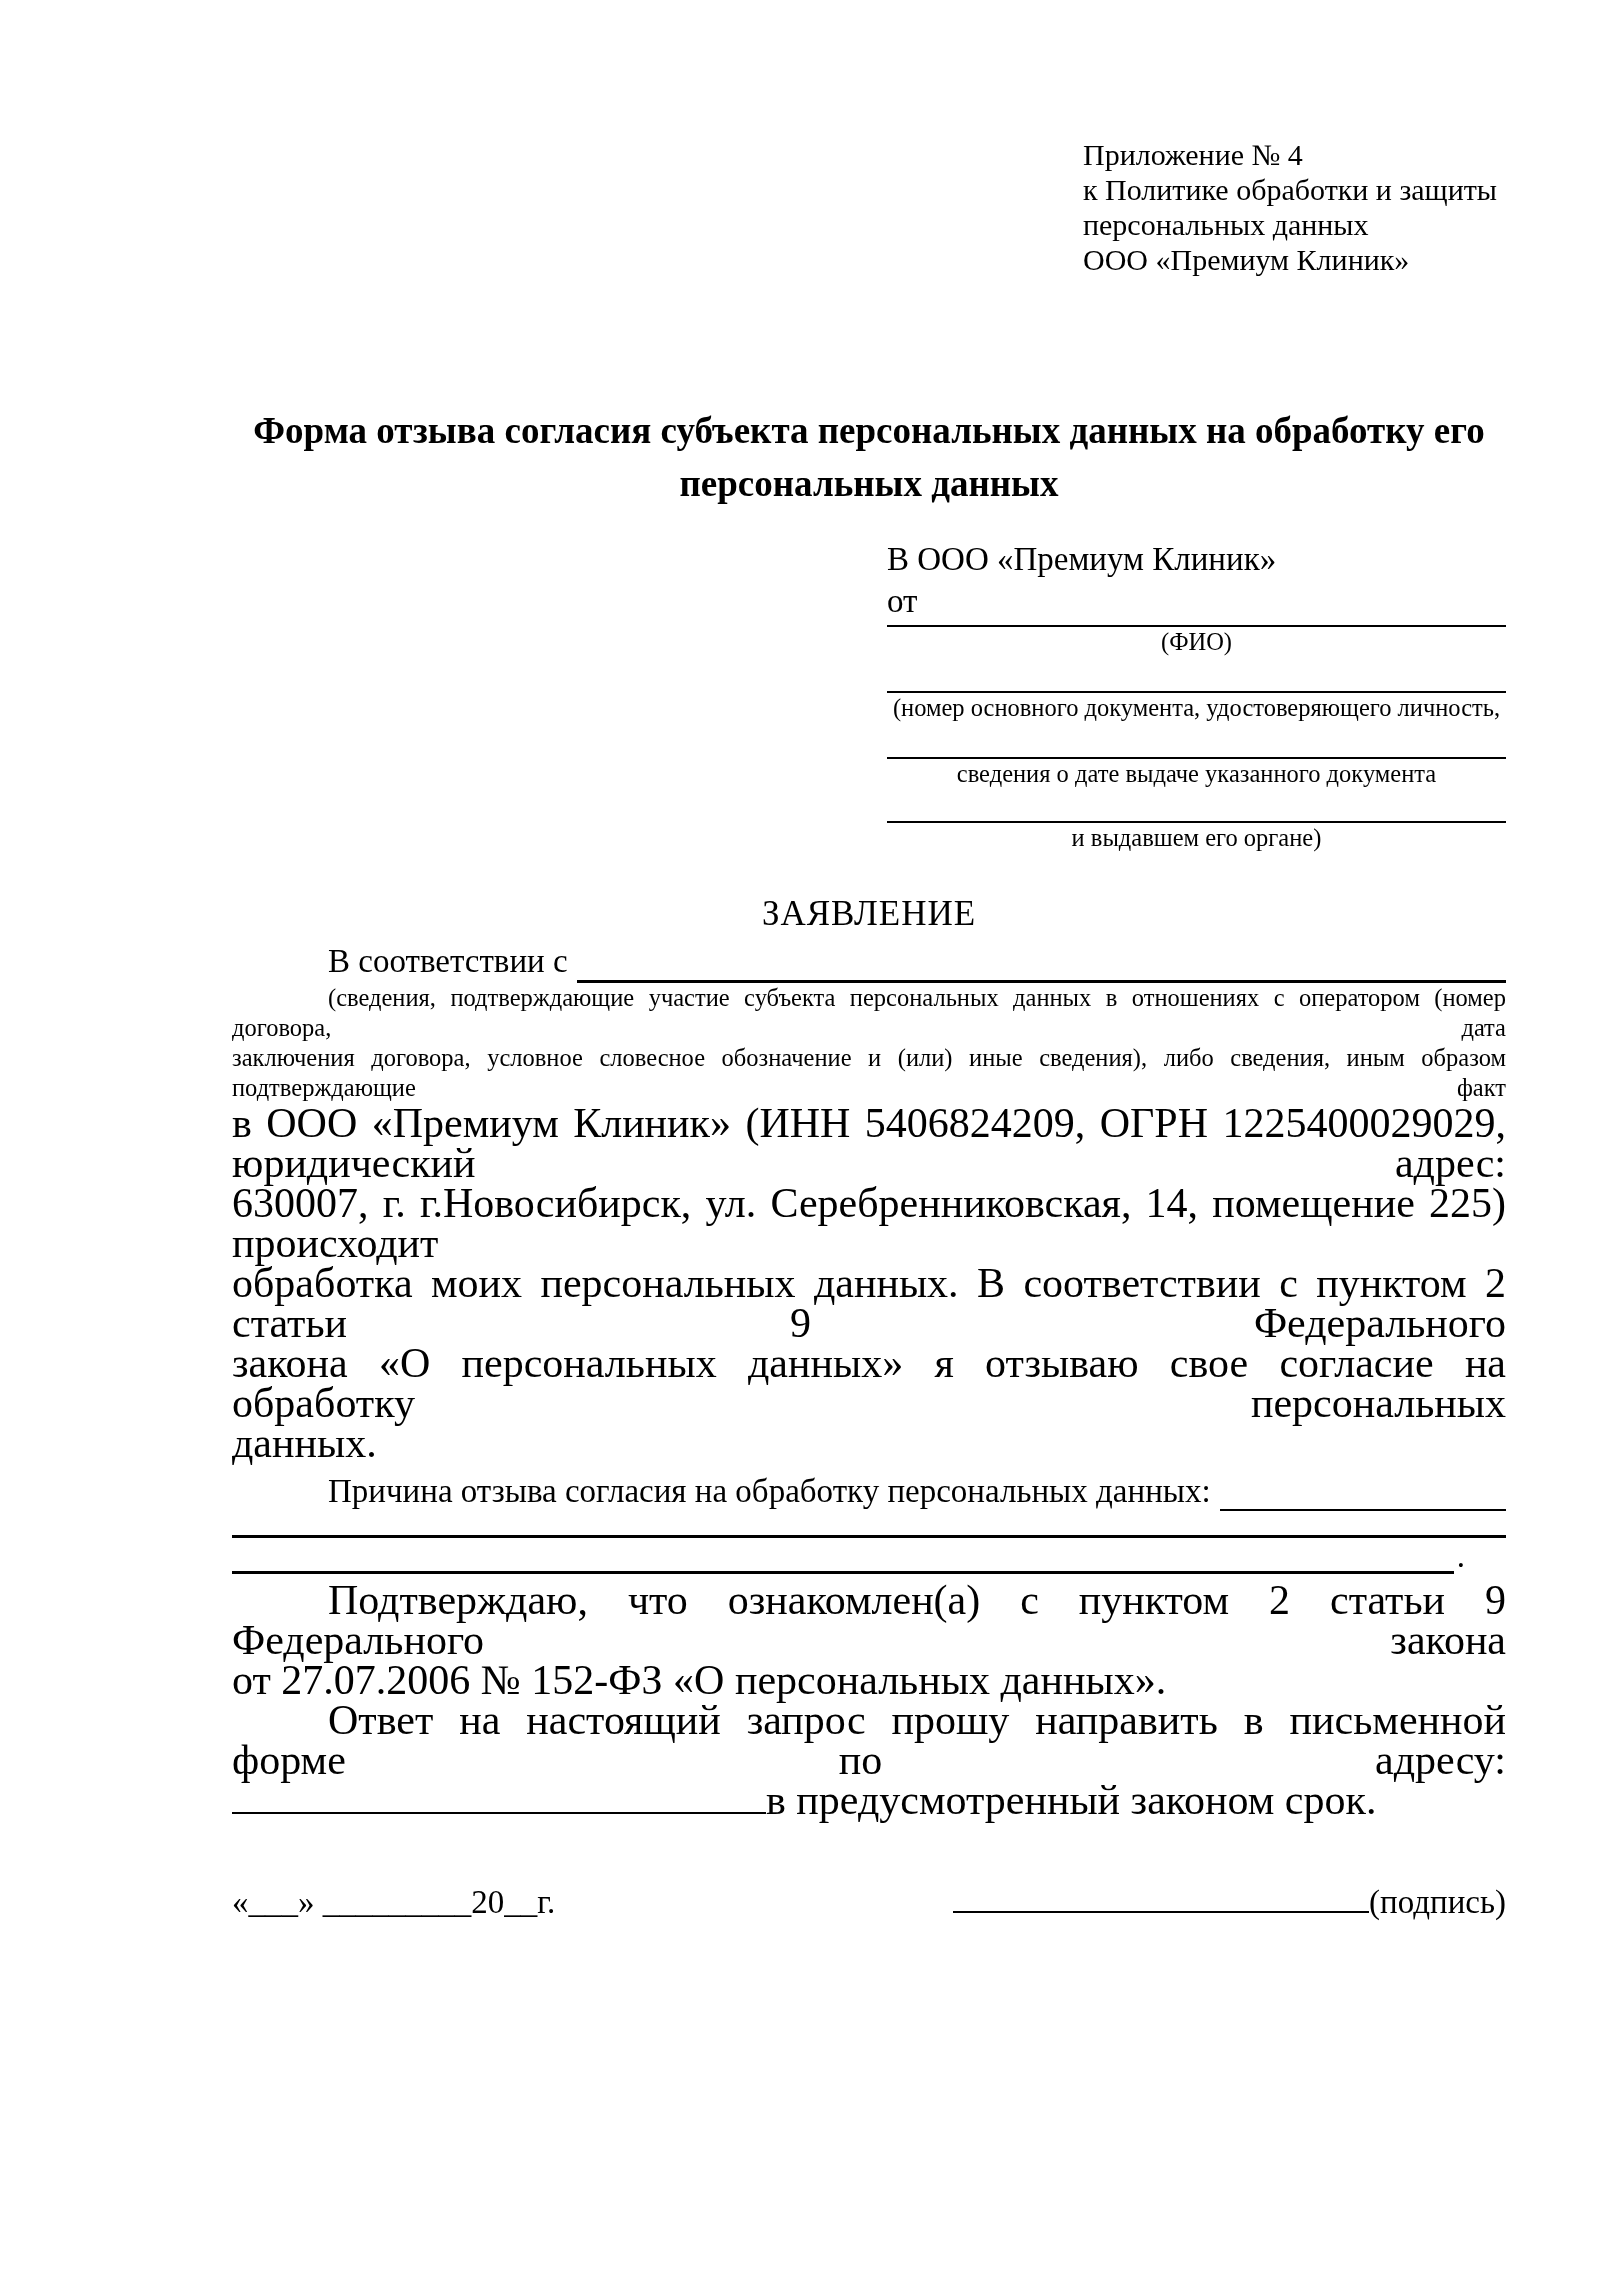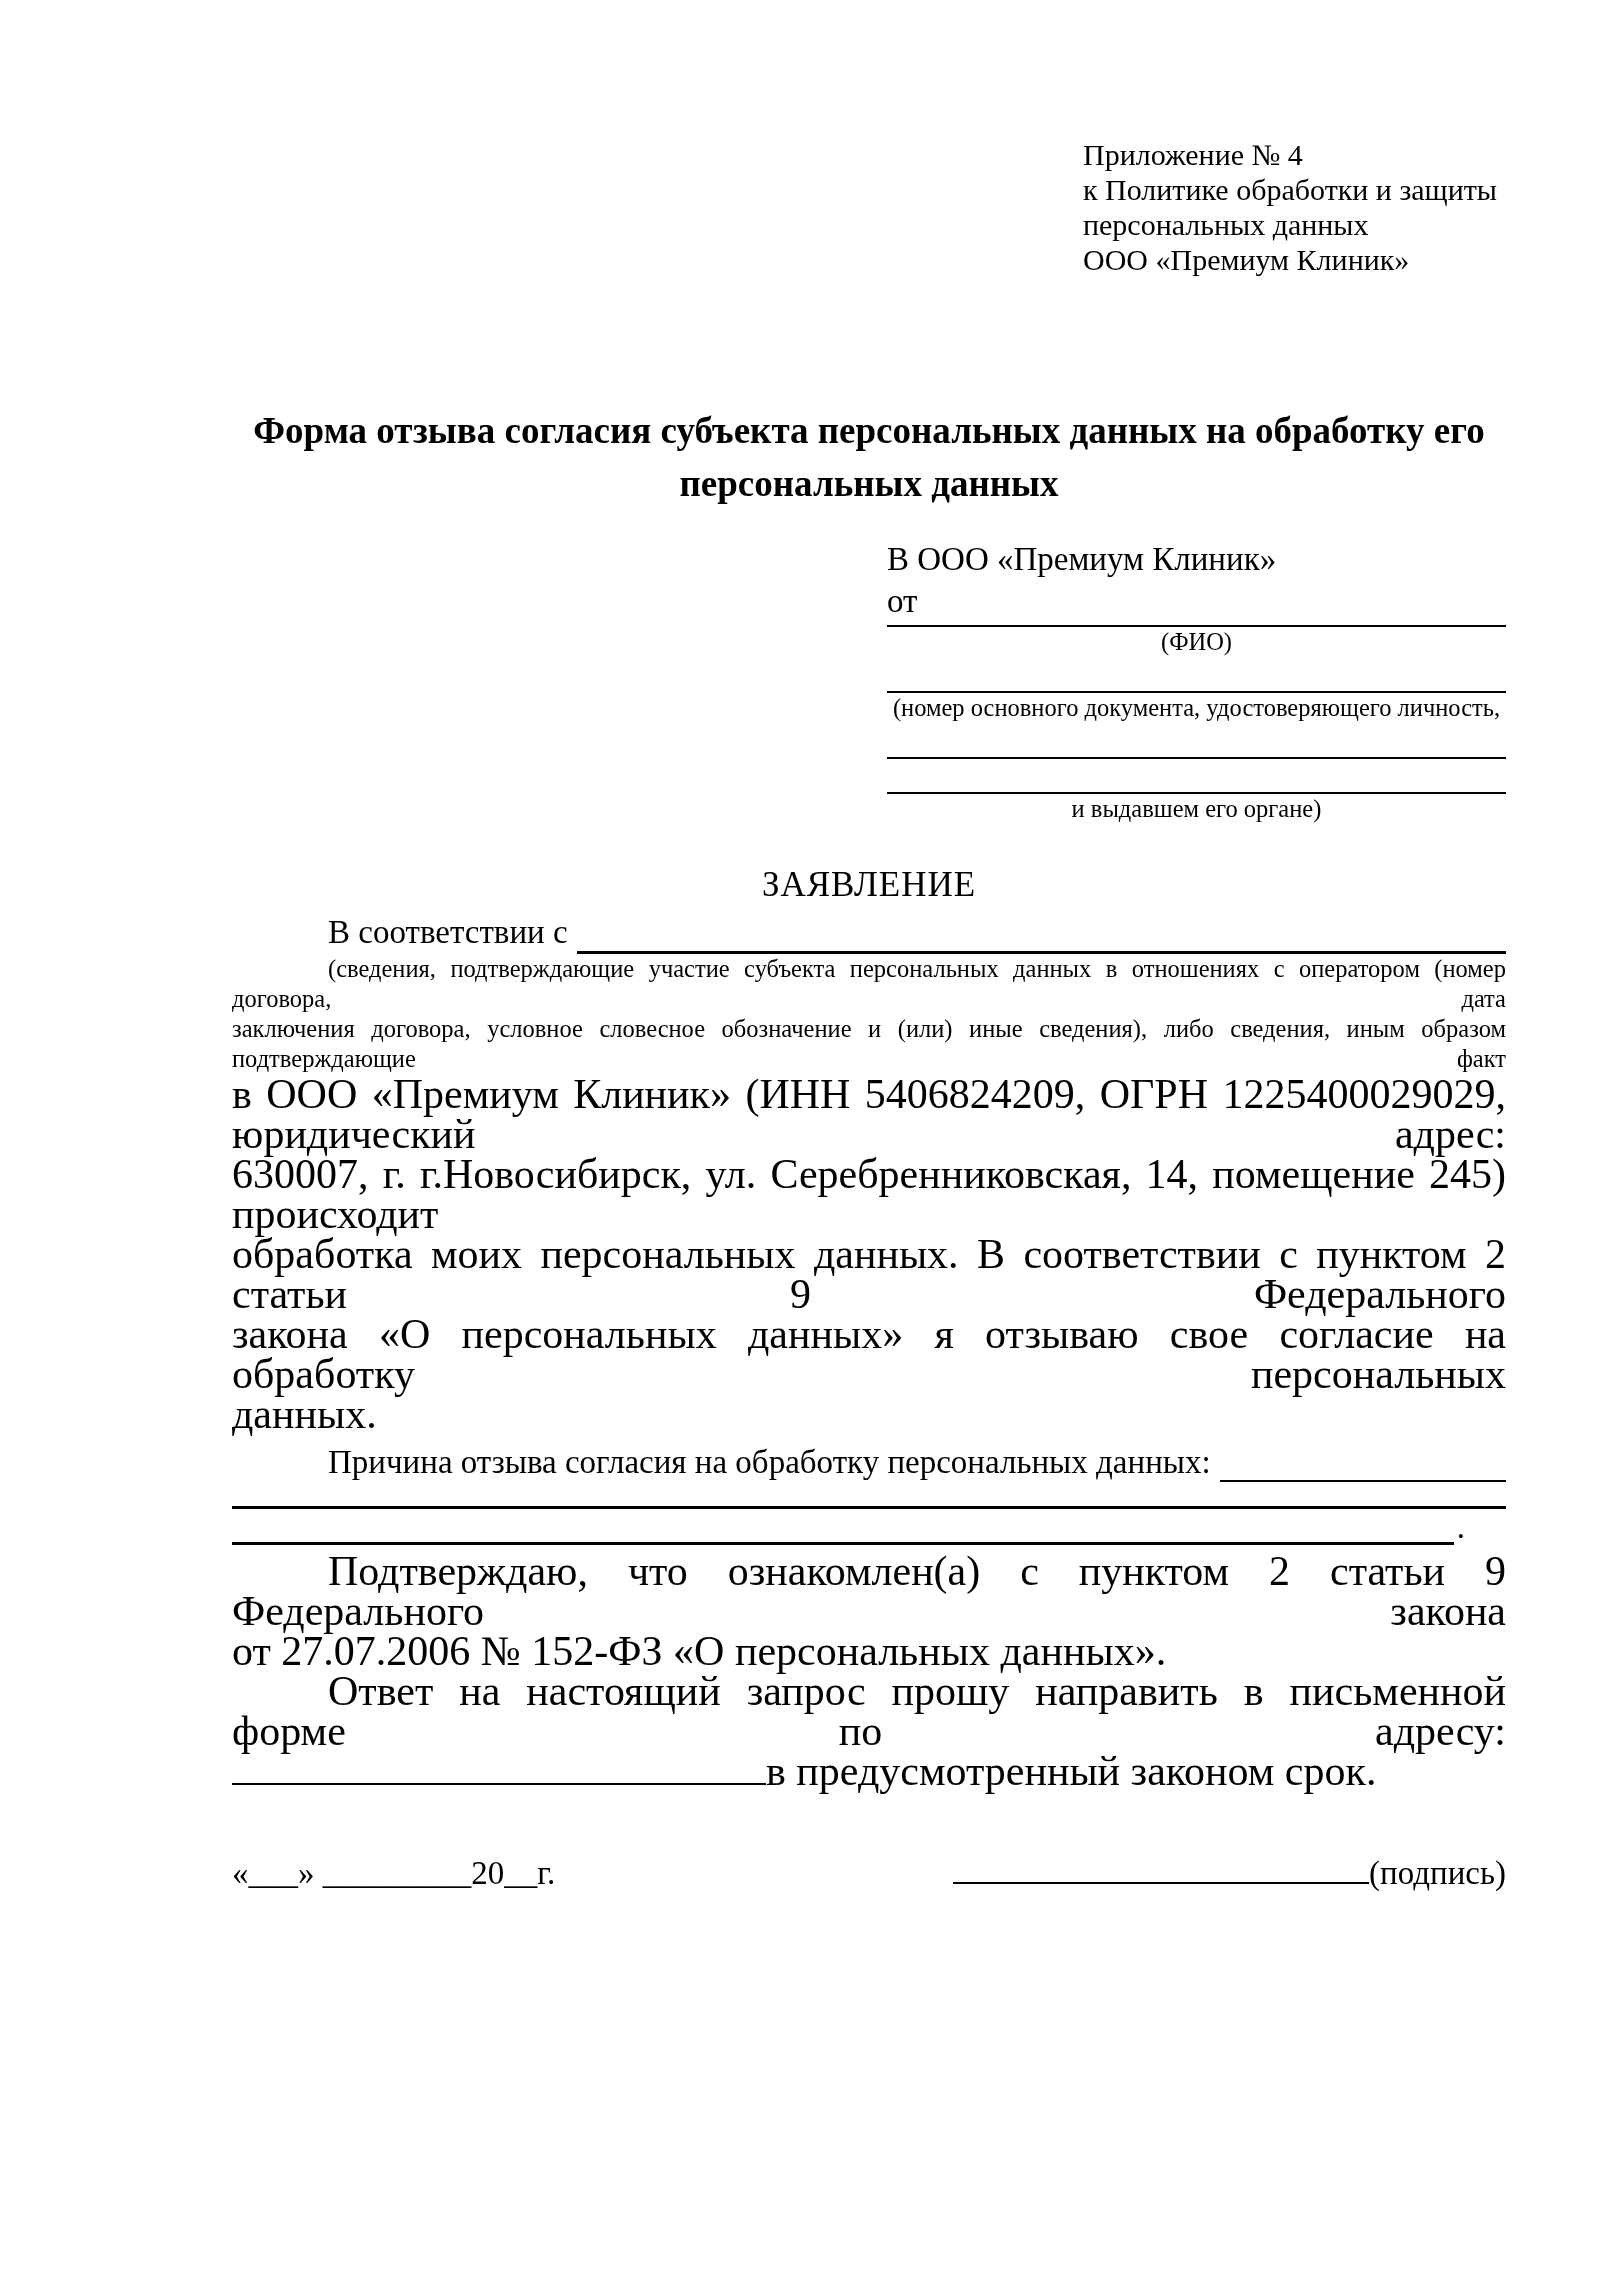--- a/index.html
+++ b/index.html
@@ -179,40 +179,41 @@
     <div class="addr-to">В ООО «Премиум Клиник»</div>
     <div class="addr-from">от</div>
 
     <div class="fline first"></div>
     <div class="fcaption">(ФИО)</div>
 
     <div class="fline mid"></div>
     <div class="fcaption">(номер основного документа, удостоверяющего личность,</div>
 
     <div class="fline mid"></div>
+    <div class="fcaption">сведения о дате выдаче указанного документа</div>
 
     <div class="fline last"></div>
     <div class="fcaption">и выдавшем его органе)</div>
   </div>
 
   <div class="statement">ЗАЯВЛЕНИЕ</div>
 
   <div class="intro-row">
     <span class="lbl">В соответствии с</span>
     <div class="fill"></div>
   </div>
 
   <div class="note">
     <div class="jline ind">(сведения, подтверждающие участие субъекта персональных данных в отношениях с оператором (номер договора, дата</div>
     <div class="jline">заключения договора, условное словесное обозначение и (или) иные сведения), либо сведения, иным образом подтверждающие факт</div>
   </div>
 
   <div class="body-par">
     <div class="jline">в ООО «Премиум Клиник» (ИНН 5406824209, ОГРН 1225400029029, юридический адрес:</div>
-    <div class="jline">630007, г. г.Новосибирск, ул. Серебренниковская, 14, помещение 245) происходит</div>
+    <div class="jline">630007, г. г.Новосибирск, ул. Серебренниковская, 14, помещение 225) происходит</div>
     <div class="jline">обработка моих персональных данных. В соответствии с пунктом 2 статьи 9 Федерального</div>
     <div class="jline">закона «О персональных данных» я отзываю свое согласие на обработку персональных</div>
     <div>данных.</div>
   </div>
 
   <div class="reason-row">
     <span class="lbl">Причина отзыва согласия на обработку персональных данных:</span>
     <div class="fill"></div>
   </div>
 

